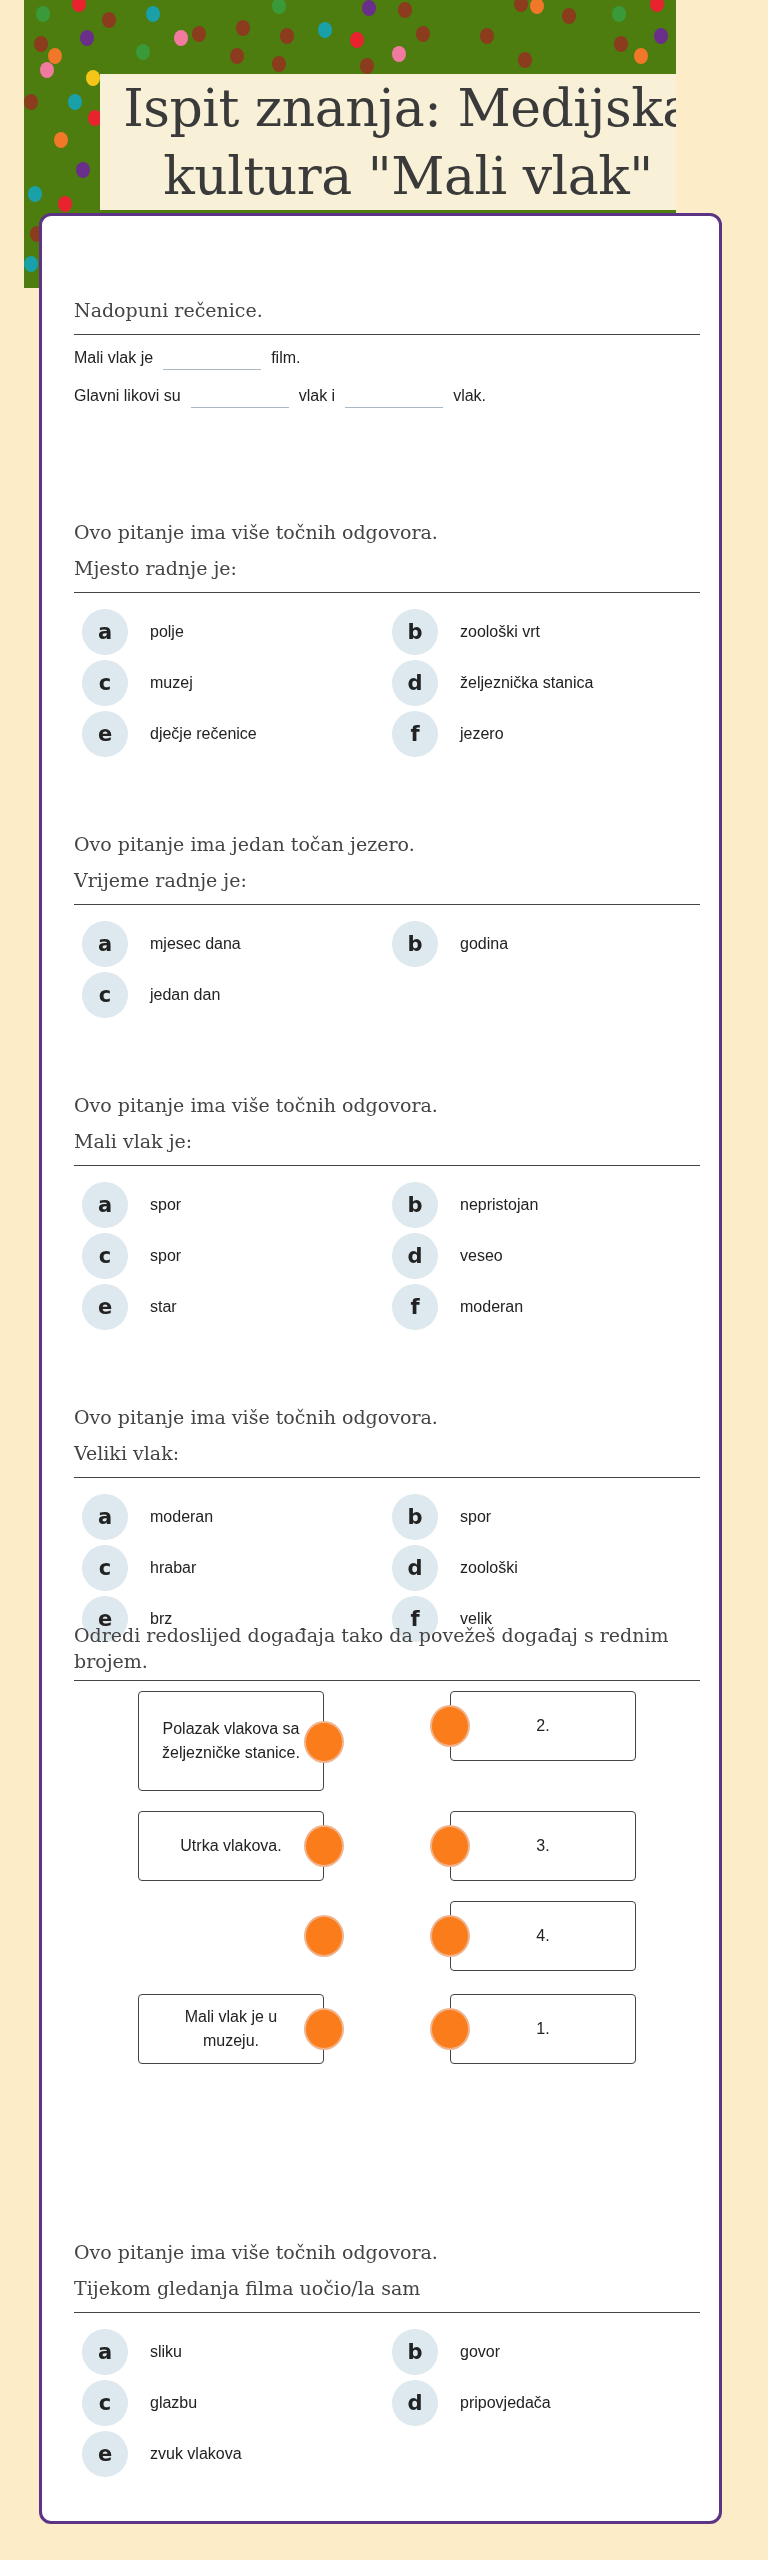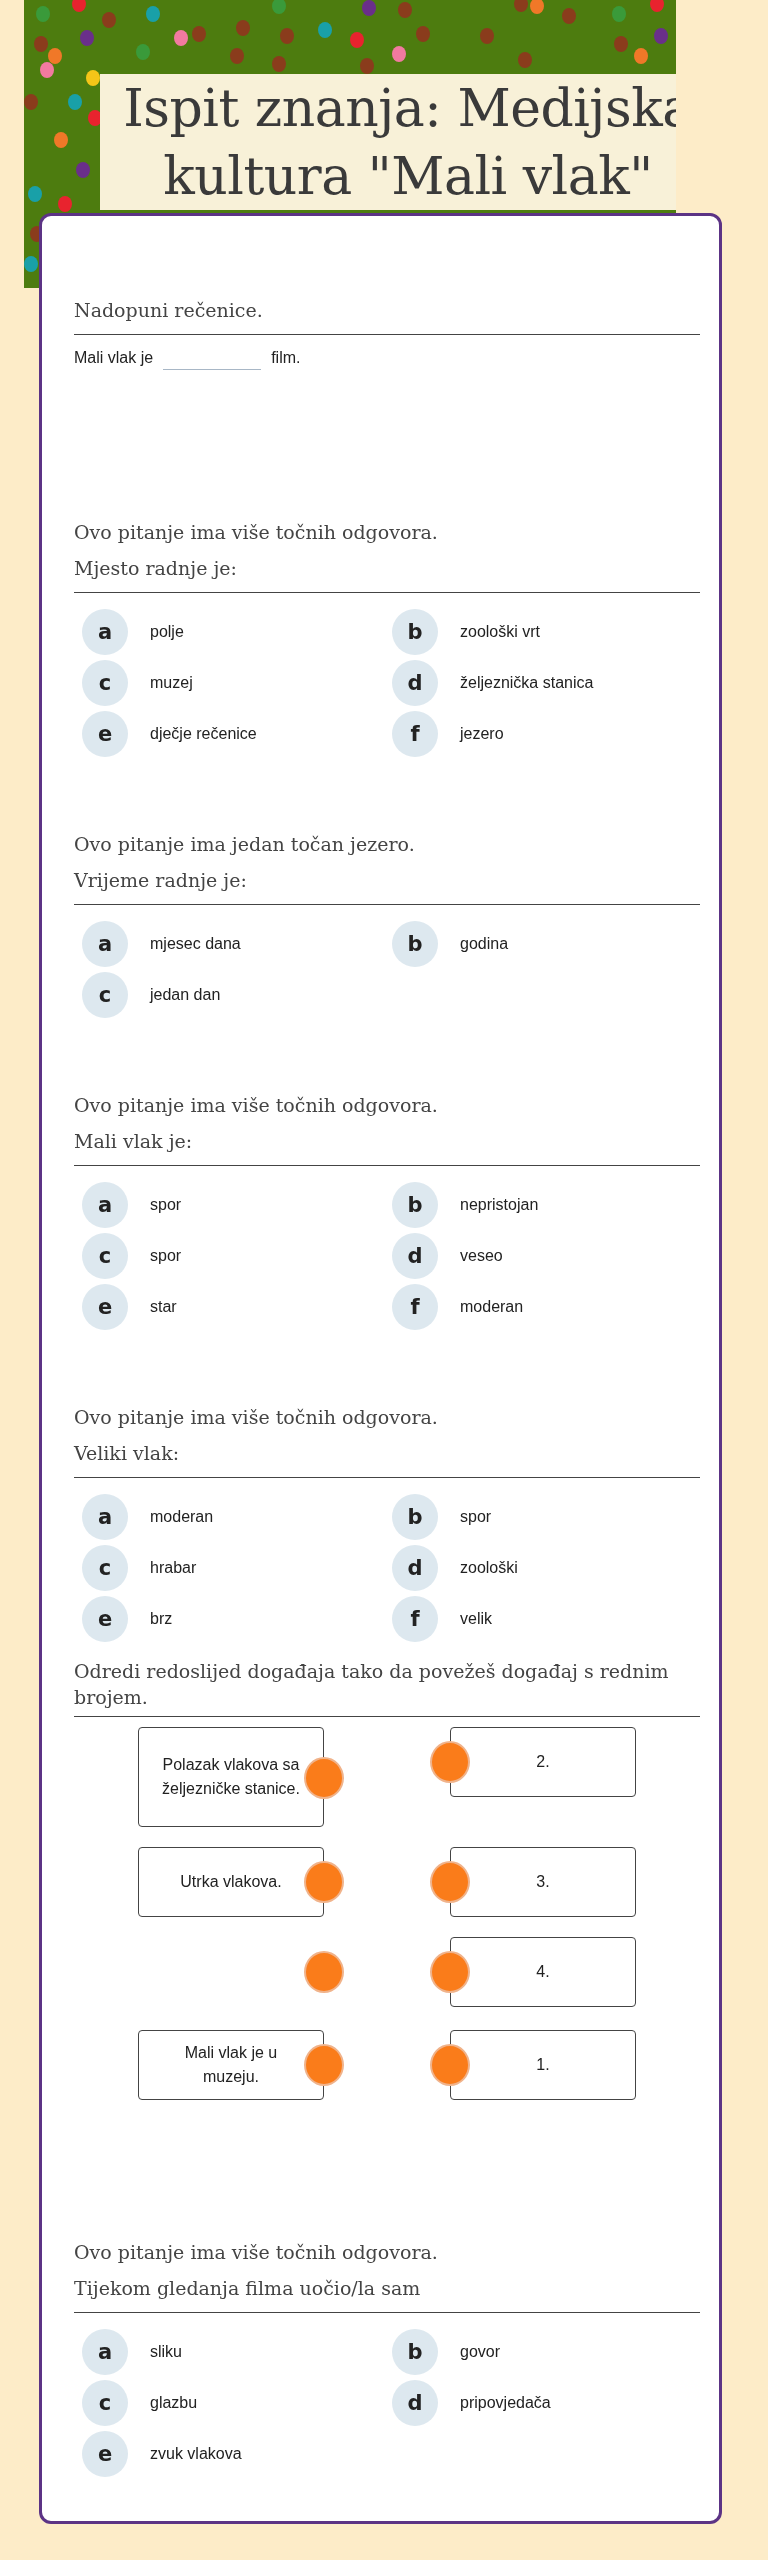--- a/index.html
+++ b/index.html
@@ -154,20 +154,27 @@
 
   <div class="section" style="top:76px;">
     <div class="q-head">Nadopuni rečenice.</div>
     <div class="rule"></div>
     <div style="margin-top:4px;">
       <div class="fill-line">
         <span>Mali vlak je</span>
         <span class="blank"></span>
         <span>film.</span>
       </div>
+      <div class="fill-line">
+        <span>Glavni likovi su</span>
+        <span class="blank"></span>
+        <span>vlak i</span>
+        <span class="blank"></span>
+        <span>vlak.</span>
+      </div>
     </div>
   </div>
 
   <div class="section" style="top:298px;">
     <div class="q-head">Ovo pitanje ima više točnih odgovora.</div>
     <div class="q-head">Mjesto radnje je:</div>
     <div class="rule"></div>
     <div class="opts" style="height:156px;">
       <div class="opt" style="left:8px;top:0;">
           <span class="badge">a</span>
@@ -273,21 +280,21 @@
           <span class="badge">e</span>
           <span class="opt-label">brz</span>
         </div>
       <div class="opt" style="left:318px;top:102px;">
           <span class="badge">f</span>
           <span class="opt-label">velik</span>
         </div>
     </div>
   </div>
 
-  <div class="section" style="top:1442px;">
+  <div class="section" style="top:1406px;">
     <div class="q-head" style="line-height:26px;">Odredi redoslijed događaja tako da povežeš događaj s rednim brojem.</div>
     <div class="rule"></div>
     <div style="position:relative;height:420px;">
 
       <div class="match-box" style="left:64px;top:10px;height:100px;">
           <span>Polazak vlakova sa željezničke stanice.</span>
         </div>
       <div class="knob" style="left:230px;top:40px;"></div>
       <div class="match-box" style="left:376px;top:10px;">
           <span>2.</span>

